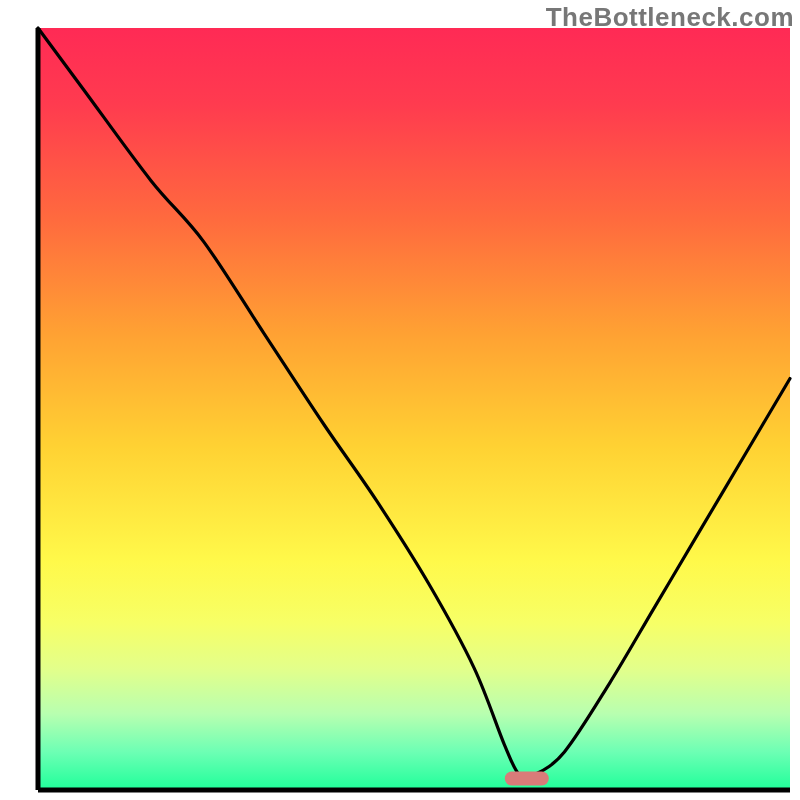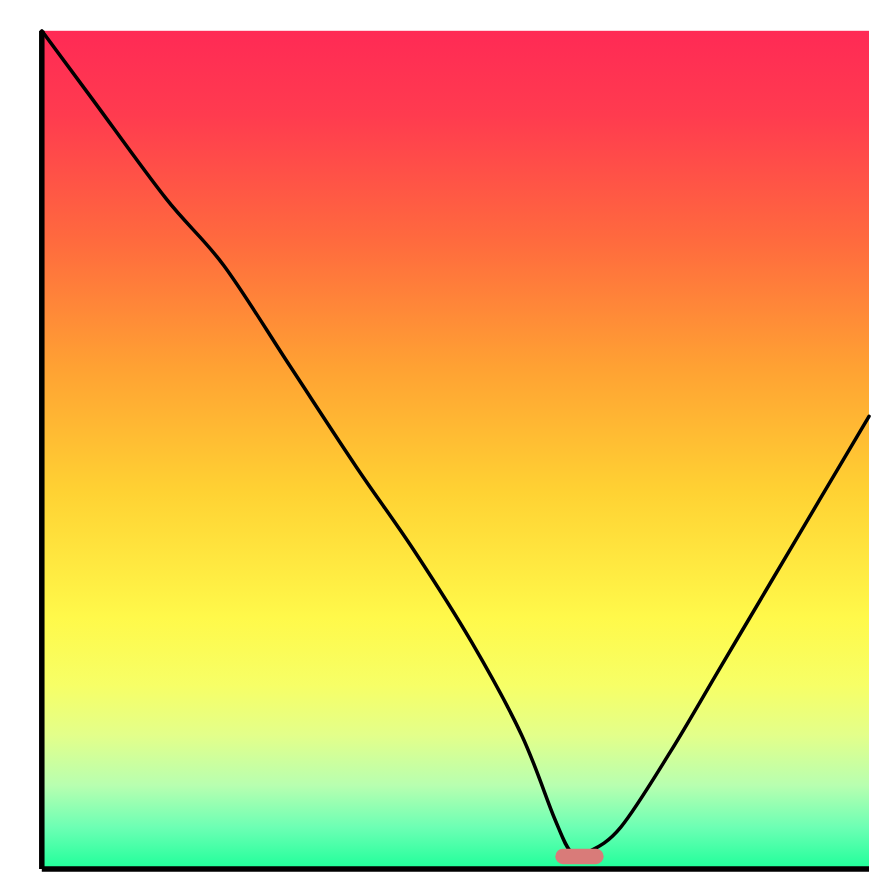--- a/index.html
+++ b/index.html
@@ -29,20 +29,21 @@
   svg.plot {
     position: absolute;
     top: 0;
     left: 0;
   }
 </style>
 </head>
 <body>
 
 <div class="chart-container">
+  <div class="watermark">TheBottleneck.com</div>
   <svg class="plot" width="800" height="800" viewBox="0 0 800 800">
     <defs>
       <linearGradient id="bg-grad" x1="0" y1="0" x2="0" y2="1">
           <stop offset="0%" stop-color="#ff2a55"></stop>
           <stop offset="10%" stop-color="#ff3b4f"></stop>
           <stop offset="25%" stop-color="#ff6a3e"></stop>
           <stop offset="40%" stop-color="#ffa133"></stop>
           <stop offset="55.00000000000001%" stop-color="#ffd233"></stop>
           <stop offset="70%" stop-color="#fff94a"></stop>
           <stop offset="78%" stop-color="#f7ff66"></stop>

